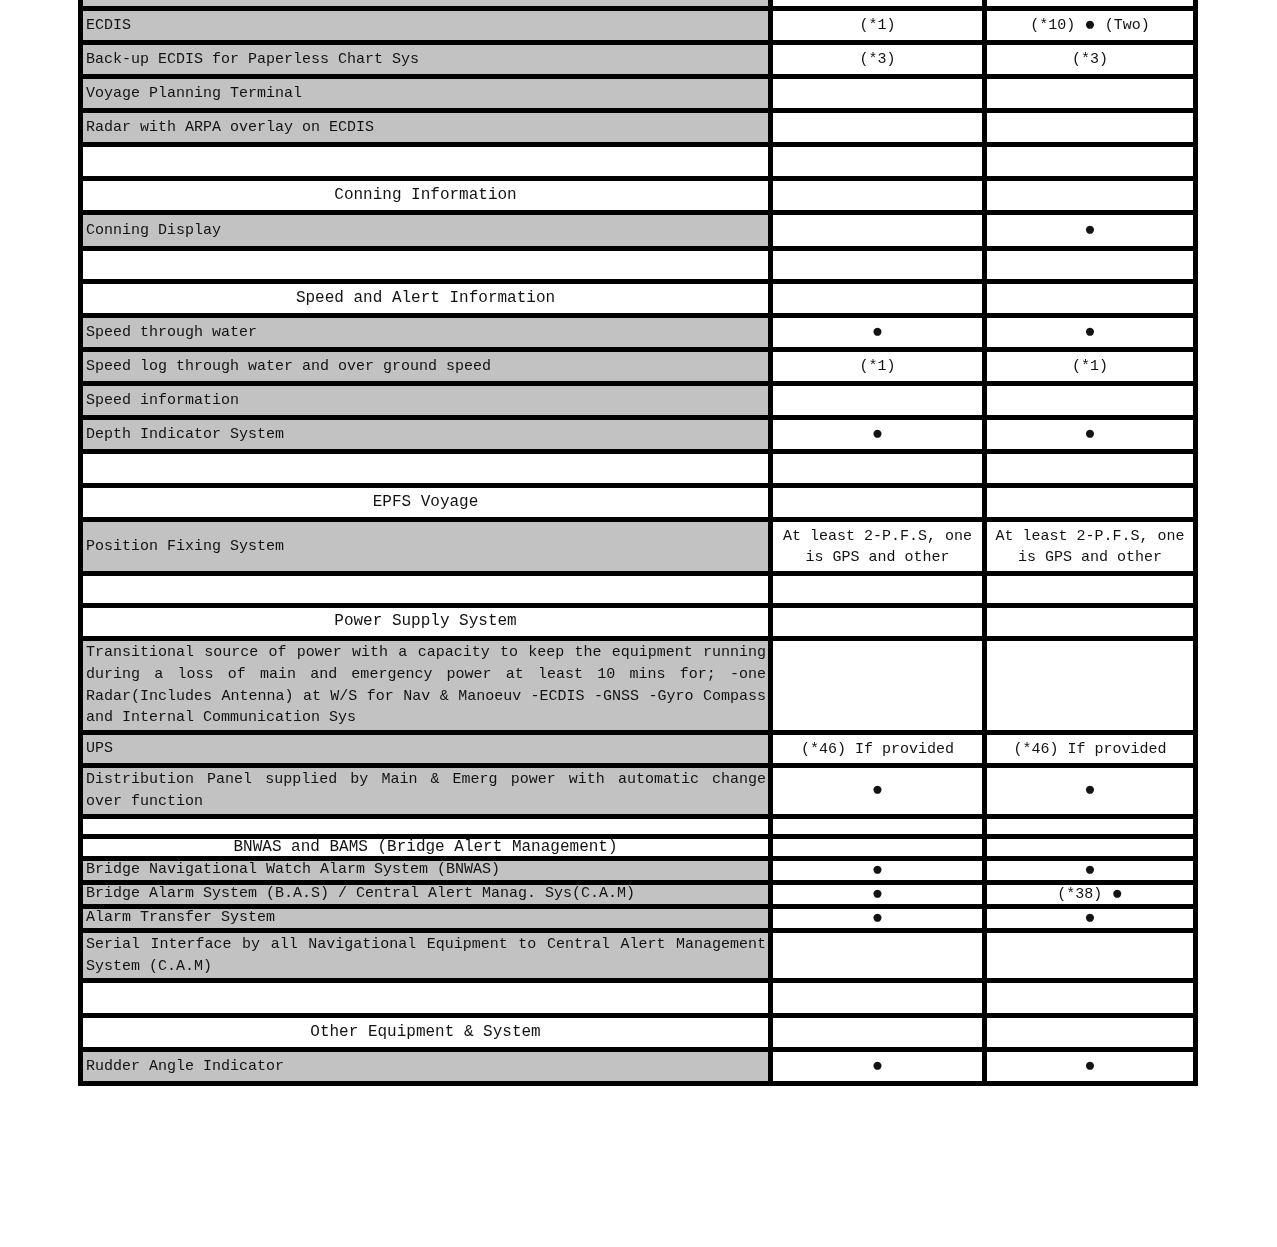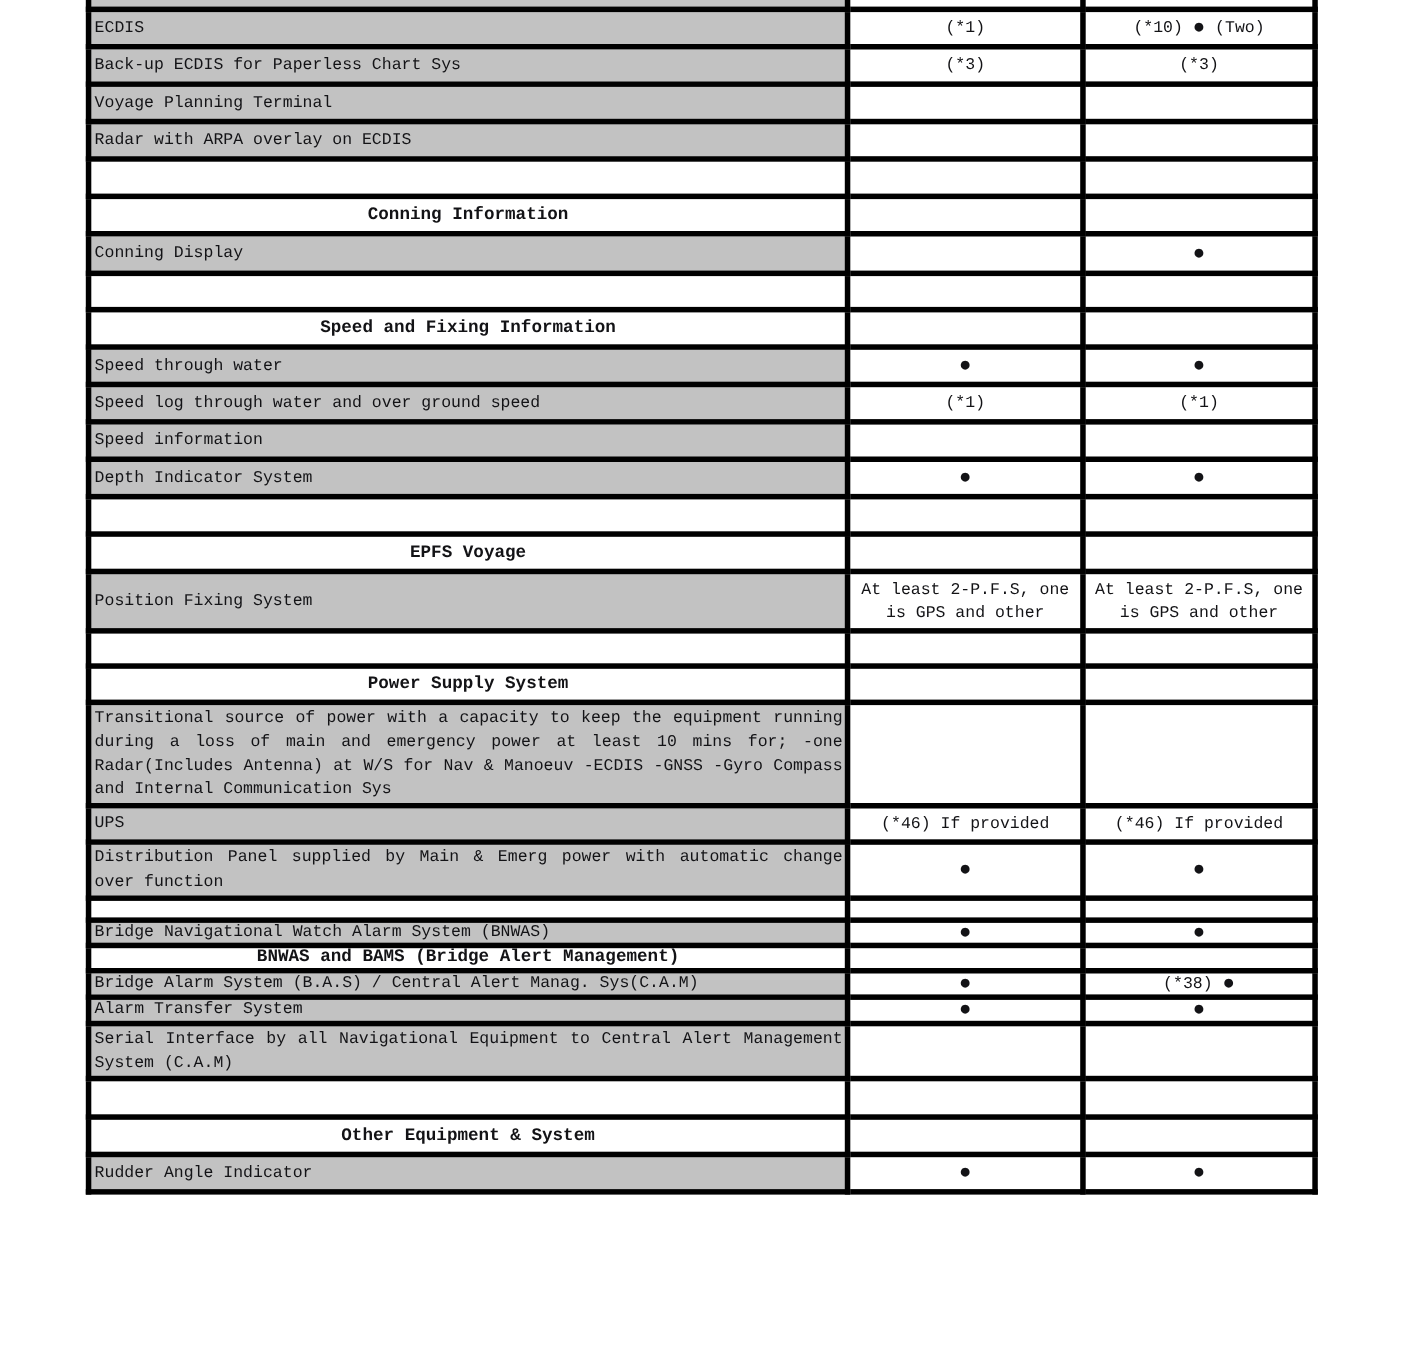--- a/index.html
+++ b/index.html
@@ -24,21 +24,21 @@
   tr.sliver td{border-top:none;height:4px;}
   tr.sliver td.label-bg{background:var(--label-bg,#c2c2c2);}
   tr.sliver td.data-bg{background:#ffffff;}
   td.label-cell{
     background:var(--label-bg,#c2c2c2);
     font-size:15px;line-height:1.45;
     text-align:justify;text-justify:inter-word;
     padding:1px 2px 1px 3px;
   }
   td.section-cell{
-    background:#ffffff;font-weight:bold;font-size:16px;
+    background:#ffffff;font-weight:normal;font-size:16px;
     text-align:center;line-height:1.2;padding:0 2px;
   }
   td.spacer-cell{background:#ffffff;}
   td.data-cell{
     background:#ffffff;font-size:15px;text-align:center;
     line-height:1.4;padding:0 4px;
   }
   tr.tight td{line-height:1.12;}
   .dot{font-size:1.25em;line-height:1;vertical-align:-0.06em;}
 </style>
@@ -92,21 +92,21 @@
           <td class="label-cell">Conning Display</td>
           <td class="data-cell"></td>
           <td class="data-cell"><span class="dot">●</span></td>
         </tr>
         <tr style="height: 33px;">
           <td class="spacer-cell"></td>
           <td class="data-cell"></td>
           <td class="data-cell"></td>
         </tr>
         <tr style="height: 34px;">
-          <td class="section-cell">Speed and Fixing Information</td>
+          <td class="section-cell">Speed and Alert Information</td>
           <td class="data-cell"></td>
           <td class="data-cell"></td>
         </tr>
         <tr style="height: 34px;">
           <td class="label-cell">Speed through water</td>
           <td class="data-cell"><span class="dot">●</span></td>
           <td class="data-cell"><span class="dot">●</span></td>
         </tr>
         <tr style="height: 34px;">
           <td class="label-cell">Speed log through water and over ground speed</td>
@@ -161,29 +161,29 @@
         <tr style="height: 46px;">
           <td class="label-cell">Distribution Panel supplied by Main &amp; Emerg power with automatic change over function</td>
           <td class="data-cell"><span class="dot">●</span></td>
           <td class="data-cell"><span class="dot">●</span></td>
         </tr>
         <tr class="tight" style="height: 20px;">
           <td class="spacer-cell"></td>
           <td class="data-cell"></td>
           <td class="data-cell"></td>
         </tr>
+        <tr class="tight" style="height: 19px;">
+          <td class="section-cell">BNWAS and BAMS (Bridge Alert Management)</td>
+          <td class="data-cell"></td>
+          <td class="data-cell"></td>
+        </tr>
         <tr class="tight" style="height: 18px;">
           <td class="label-cell">Bridge Navigational Watch Alarm System (BNWAS)</td>
           <td class="data-cell"><span class="dot">●</span></td>
           <td class="data-cell"><span class="dot">●</span></td>
-        </tr>
-        <tr class="tight" style="height: 19px;">
-          <td class="section-cell">BNWAS and BAMS (Bridge Alert Management)</td>
-          <td class="data-cell"></td>
-          <td class="data-cell"></td>
         </tr>
         <tr class="tight" style="height: 18px;">
           <td class="label-cell">Bridge Alarm System (B.A.S) / Central Alert Manag. Sys(C.A.M)</td>
           <td class="data-cell"><span class="dot">●</span></td>
           <td class="data-cell">(*38) <span class="dot">●</span></td>
         </tr>
         <tr class="tight" style="height: 18px;">
           <td class="label-cell">Alarm Transfer System</td>
           <td class="data-cell"><span class="dot">●</span></td>
           <td class="data-cell"><span class="dot">●</span></td>

